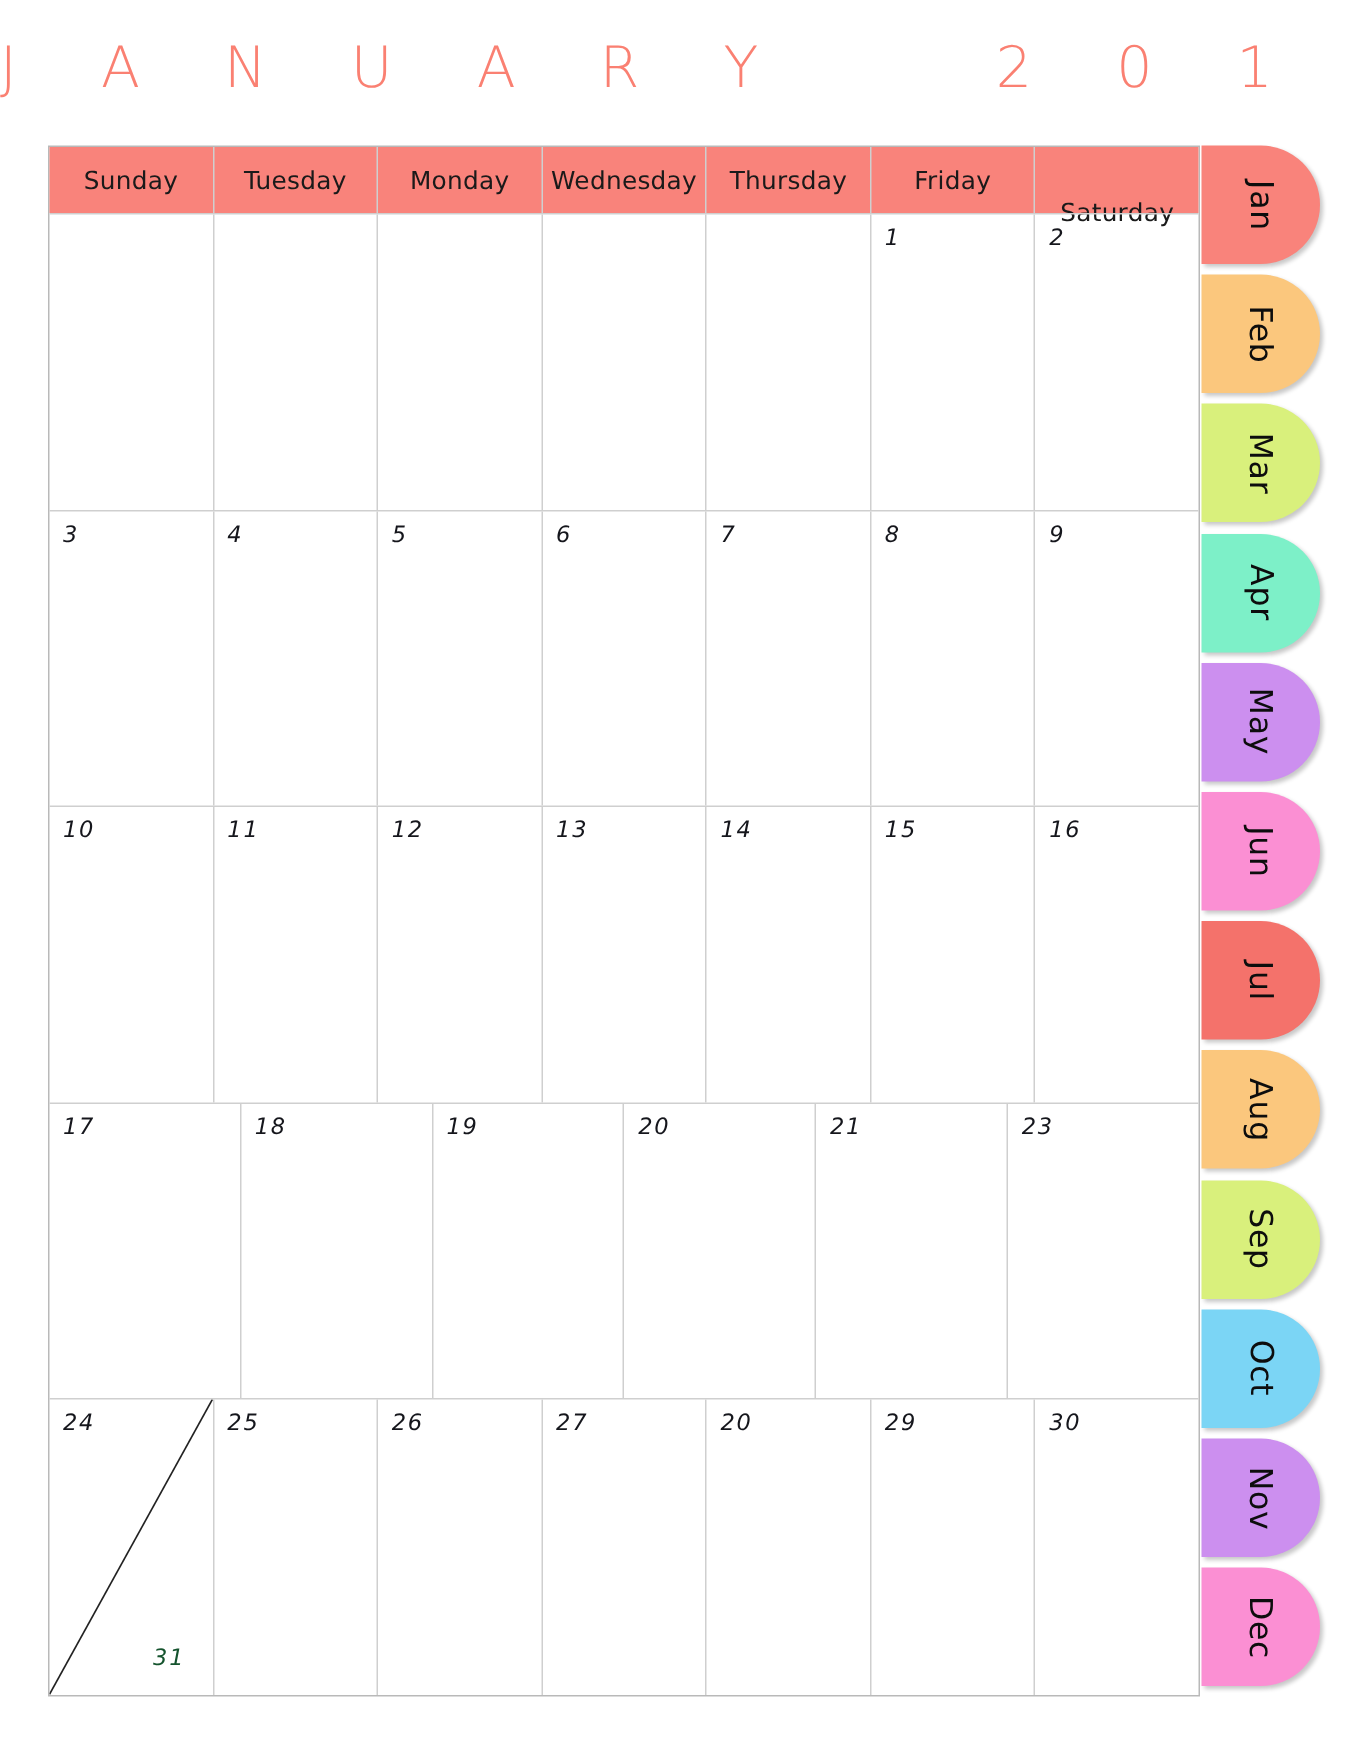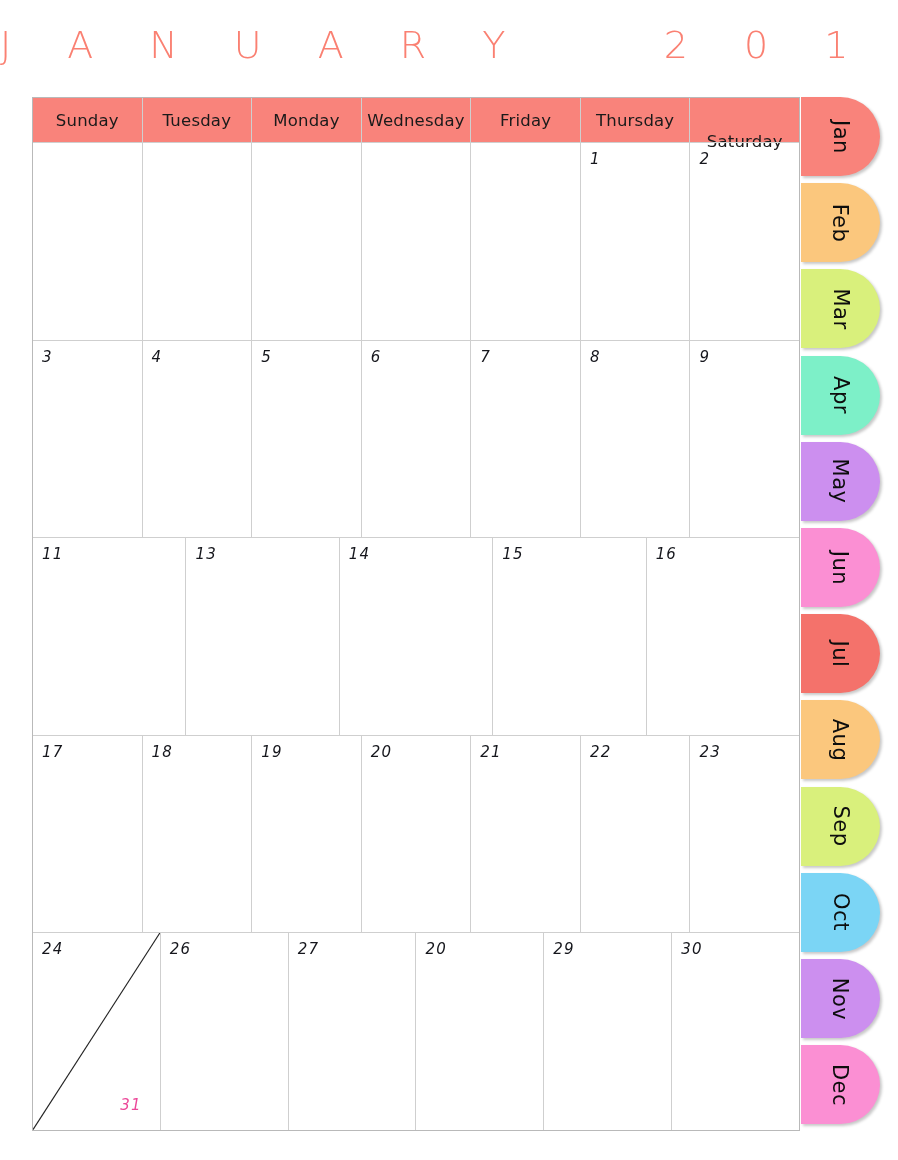--- a/index.html
+++ b/index.html
@@ -102,21 +102,21 @@
     height: 100%;
     pointer-events: none;
   }
   .day-number-second {
     position: absolute;
     right: 18px;
     bottom: 16px;
     font-family: "DejaVu Sans", sans-serif;
     font-size: 15px;
     font-style: italic;
-    color: #ec4899;
+    color: #14532d;
     letter-spacing: 1.2px;
   }
 
   
   #month-tabs {
     position: absolute;
     left: 801px;
     top: 97px;
     width: 97px;
     height: 1034px;
@@ -146,22 +146,22 @@
 
 <div id="calendar-title" style="color: rgb(250, 128, 114);">J A N U A R Y    2 0 1 6</div>
 
 <div id="calendar-grid">
 
   <div class="weekday-header" style="background: rgb(249, 131, 123);">
     <div class="weekday-cell">Sunday</div>
     <div class="weekday-cell">Tuesday</div>
     <div class="weekday-cell">Monday</div>
     <div class="weekday-cell">Wednesday</div>
+    <div class="weekday-cell">Thursday</div>
     <div class="weekday-cell">Friday</div>
-    <div class="weekday-cell">Thursday</div>
     <div class="weekday-cell">Saturday</div>
   </div>
 
   <div class="week-row">
     <div class="day-cell"><span class="day-number"></span></div>
     <div class="day-cell"><span class="day-number"></span></div>
     <div class="day-cell"><span class="day-number"></span></div>
     <div class="day-cell"><span class="day-number"></span></div>
     <div class="day-cell"><span class="day-number"></span></div>
     <div class="day-cell"><span class="day-number">1</span></div>
@@ -172,45 +172,47 @@
     <div class="day-cell"><span class="day-number">3</span></div>
     <div class="day-cell"><span class="day-number">4</span></div>
     <div class="day-cell"><span class="day-number">5</span></div>
     <div class="day-cell"><span class="day-number">6</span></div>
     <div class="day-cell"><span class="day-number">7</span></div>
     <div class="day-cell"><span class="day-number">8</span></div>
     <div class="day-cell"><span class="day-number">9</span></div>
   </div>
 
   <div class="week-row">
+    <div class="day-cell"><span class="day-number">10</span></div>
     <div class="day-cell"><span class="day-number">11</span></div>
+    <div class="day-cell"><span class="day-number">12</span></div>
     <div class="day-cell"><span class="day-number">13</span></div>
     <div class="day-cell"><span class="day-number">14</span></div>
     <div class="day-cell"><span class="day-number">15</span></div>
     <div class="day-cell"><span class="day-number">16</span></div>
   </div>
 
   <div class="week-row">
     <div class="day-cell"><span class="day-number">17</span></div>
     <div class="day-cell"><span class="day-number">18</span></div>
     <div class="day-cell"><span class="day-number">19</span></div>
     <div class="day-cell"><span class="day-number">20</span></div>
     <div class="day-cell"><span class="day-number">21</span></div>
-    <div class="day-cell"><span class="day-number">22</span></div>
     <div class="day-cell"><span class="day-number">23</span></div>
   </div>
 
   <div class="week-row">
     <div class="day-cell split-cell">
       <span class="day-number">24</span>
       <svg class="split-line" viewBox="0 0 110 200" preserveAspectRatio="none">
         <line x1="0" y1="200" x2="110" y2="0" stroke="#222222" stroke-width="1.1" vector-effect="non-scaling-stroke"></line>
       </svg>
       <span class="day-number-second">31</span>
     </div>
+    <div class="day-cell"><span class="day-number">25</span></div>
     <div class="day-cell"><span class="day-number">26</span></div>
     <div class="day-cell"><span class="day-number">27</span></div>
     <div class="day-cell"><span class="day-number">20</span></div>
     <div class="day-cell"><span class="day-number">29</span></div>
     <div class="day-cell"><span class="day-number">30</span></div>
   </div>
 
 </div>
 
 <div id="month-tabs">

